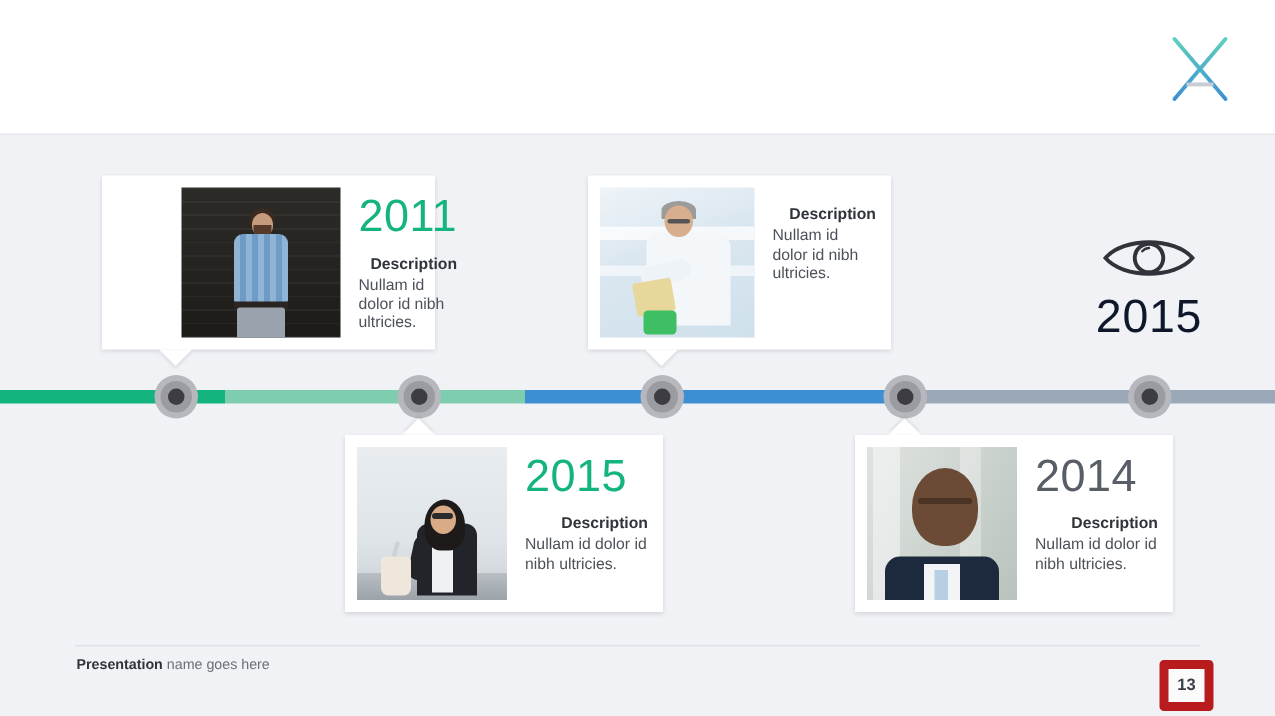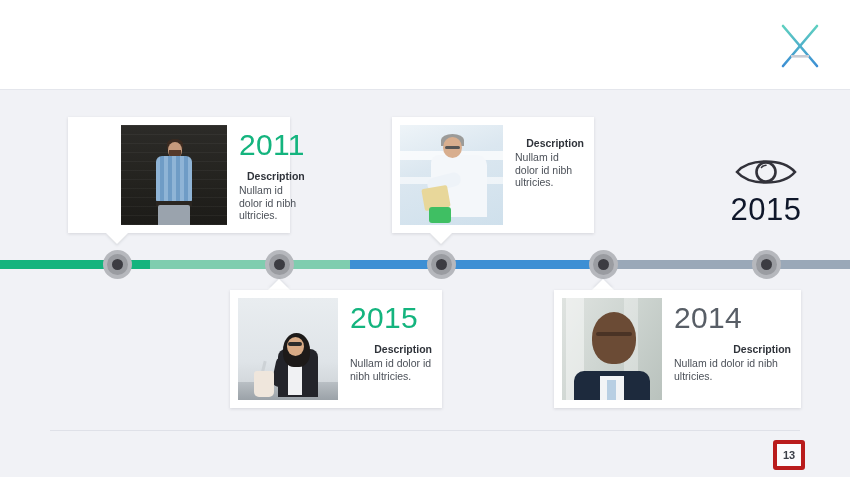--- a/index.html
+++ b/index.html
@@ -196,21 +196,21 @@
     font-size: 9.5px;
     line-height: 12px;
     color: #6a6f79;
     width: 160px;
   }
   .footer-text b { color: #2f333a; font-weight: bold; }
   .page-num {
     position: absolute;
     left: 773px; top: 440px;
     width: 24px; height: 22px;
-    border: 4px solid #b91c1c;
+    border: 6px solid #b91c1c;
     border-radius: 3px;
     background: #fbfbfc;
     color: #3a3e46;
     font-size: 11px;
     font-weight: bold;
     display: flex;
     align-items: center;
     justify-content: center;
   }
 
@@ -357,21 +357,21 @@
       <div class="ph cup"></div>
     </div>
     <div class="card-body">
       <span class="card-year" style="color:#14b47e;">2015</span>
       <span class="card-desc-title">Description</span>
       <span class="card-desc-text">Nullam id dolor id nibh ultricies.</span>
     </div>
   </div>
 
   <div class="notch notch-up" style="left:592px; top:279px;"></div>
-  <div class="card" style="left:554px; top:290px; width:247px; height:118px;">
+  <div class="card" style="left:570px; top:290px; width:212px; height:118px;">
     <div class="card-photo photo2014" style="width:100px; height:102px; margin:8px 0 8px 8px;">
       <div class="ph blur1"></div>
       <div class="ph blur2"></div>
       <div class="ph head"></div>
       <div class="ph brow"></div>
       <div class="ph suit"></div>
       <div class="ph shirt"></div>
       <div class="ph tie"></div>
     </div>
     <div class="card-body">
@@ -386,15 +386,18 @@
       <svg width="62" height="34" viewBox="0 0 62 34">
         <path d="M2 17 C14 3, 48 3, 60 17 C48 31, 14 31, 2 17 Z" fill="none" stroke="#32323a" stroke-width="2.6"></path>
         <circle cx="31" cy="17" r="9.5" fill="none" stroke="#32323a" stroke-width="2.6"></circle>
         <path d="M26.5 12.5 a6.5 6.5 0 0 1 4.5 -2.2" fill="none" stroke="#32323a" stroke-width="1.6" stroke-linecap="round"></path>
       </svg>
     </span>
     <span class="future-year">2015</span>
   </div>
 
   <div class="footer-sep"></div>
+  <div class="footer-text">
+    <b>Presentation</b><span> name goes here</span>
+  </div>
   <div class="page-num">13</div>
 
 </div>
 
 </body></html>

